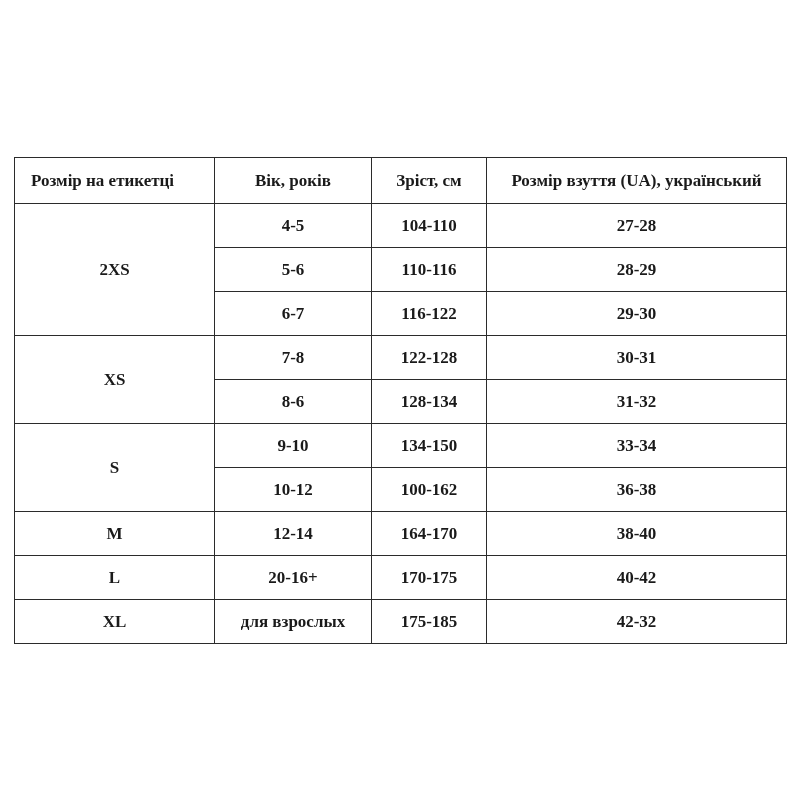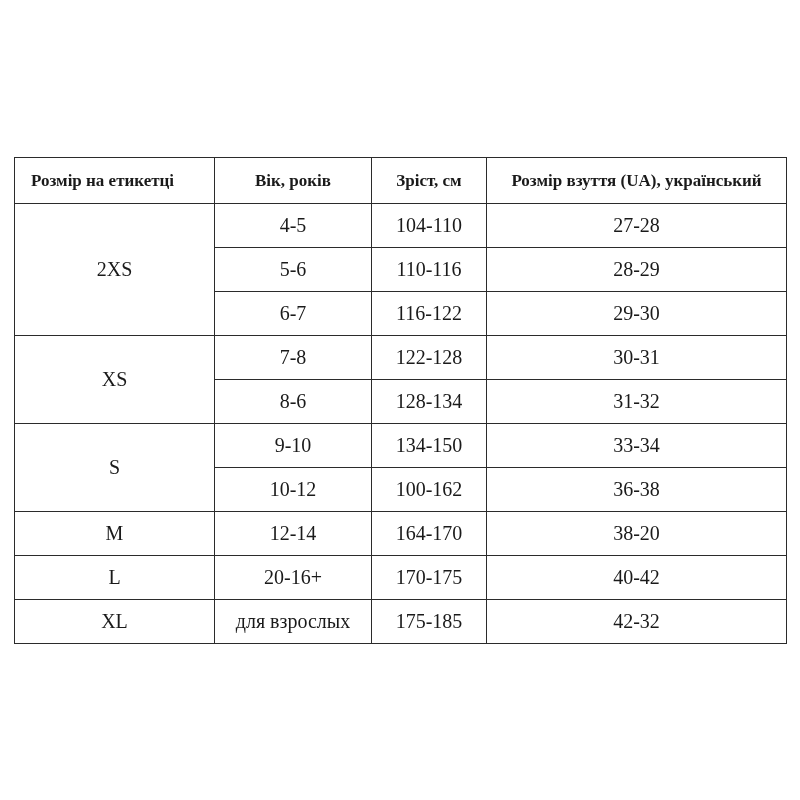--- a/index.html
+++ b/index.html
@@ -24,25 +24,25 @@
   table.size-table {
     border-collapse: collapse;
     width: 772px;
     table-layout: fixed;
   }
   table.size-table td,
   table.size-table th {
     border: 1px solid #2b2b2b;
     text-align: center;
     vertical-align: middle;
-    font-size: 20px;
+    font-size: 17px;
     color: #1a1a1a;
     padding: 0;
     height: 43px;
-    font-weight: normal;
+    font-weight: bold;
     font-family: "Liberation Serif", serif;
   }
   table.size-table thead th {
     font-weight: bold;
     font-size: 17px;
     height: 45px;
   }
   table.size-table thead th.col-label {
     text-align: left;
     padding-left: 16px;
@@ -113,21 +113,21 @@
         </tr>
         <tr>
           <td>10-12</td>
           <td>100-162</td>
           <td>36-38</td>
         </tr>
         <tr>
           <td class="label-cell" rowspan="1">M</td>
           <td>12-14</td>
           <td>164-170</td>
-          <td>38-20</td>
+          <td>38-40</td>
         </tr>
         <tr>
           <td class="label-cell" rowspan="1">L</td>
           <td>20-16+</td>
           <td>170-175</td>
           <td>40-42</td>
         </tr>
         <tr>
           <td class="label-cell" rowspan="1">XL</td>
           <td>для взрослых</td>

